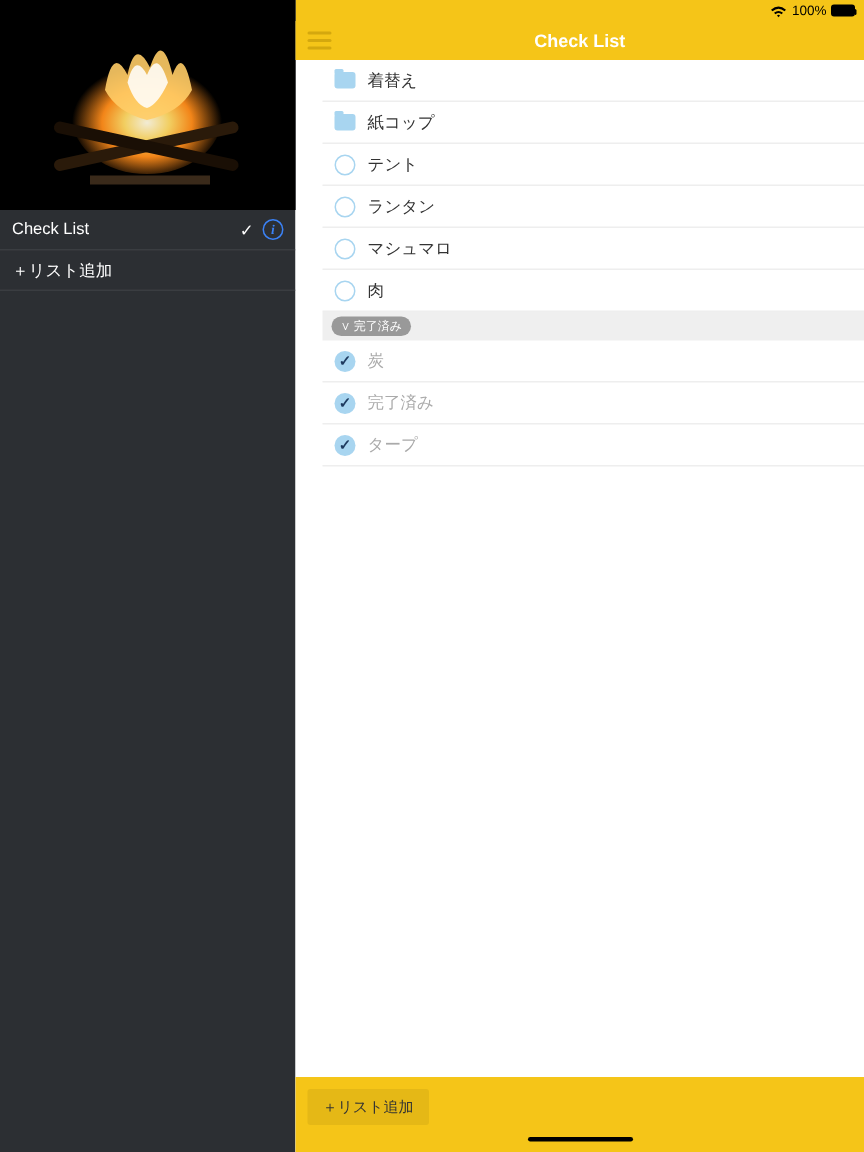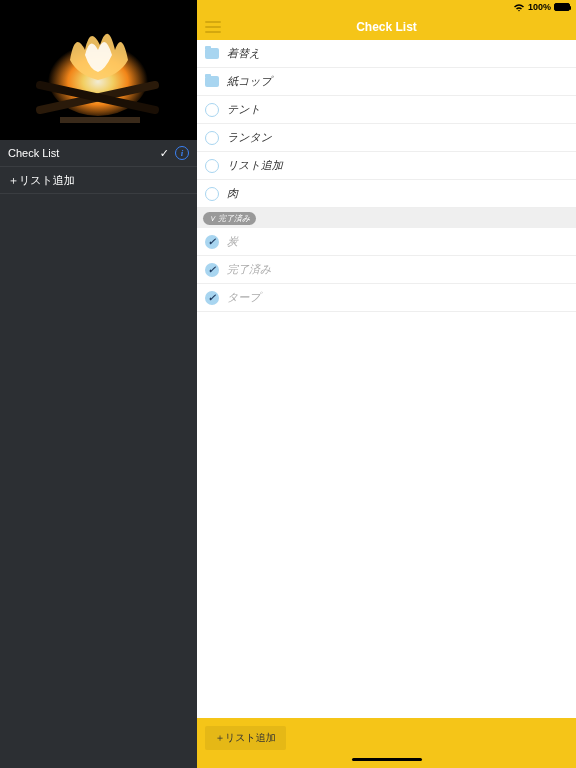--- a/index.html
+++ b/index.html
@@ -68,21 +68,20 @@
     }
     .statusbar {
       height: 14px;
       background: #f5c518;
       display: flex;
       justify-content: flex-end;
       align-items: center;
       padding: 0 6px;
       gap: 3px;
       font-size: 9px;
-      font-weight: bold;
     }
     .battery {
       width: 16px;
       height: 8px;
       border: 1px solid #000;
       border-radius: 2px;
       position: relative;
       background: #000;
     }
     .battery::after {
@@ -120,22 +119,21 @@
     .header-title {
       flex: 1;
       text-align: center;
       font-size: 12px;
       font-weight: 600;
       color: #fff;
     }
     .list-area {
       flex: 1;
       overflow-y: auto;
-      padding-left: 0;
-      font-style: italic;
+      padding-left: 18px;
     }
     .list-item {
       height: 28px;
       display: flex;
       align-items: center;
       padding: 0 8px;
       border-bottom: 1px solid #eee;
       gap: 8px;
       font-size: 11px;
     }
@@ -281,21 +279,21 @@
         <div class="list-item">
           <div class="circle-unchecked"></div>
           <span class="item-label">テント</span>
         </div>
         <div class="list-item">
           <div class="circle-unchecked"></div>
           <span class="item-label">ランタン</span>
         </div>
         <div class="list-item">
           <div class="circle-unchecked"></div>
-          <span class="item-label">リスト追加</span>
+          <span class="item-label">マシュマロ</span>
         </div>
         <div class="list-item">
           <div class="circle-unchecked"></div>
           <span class="item-label">肉</span>
         </div>
       </div>
     <div class="section-header">
       <span class="section-badge">∨ 完了済み</span>
     </div>
     <div id="checked-container">

